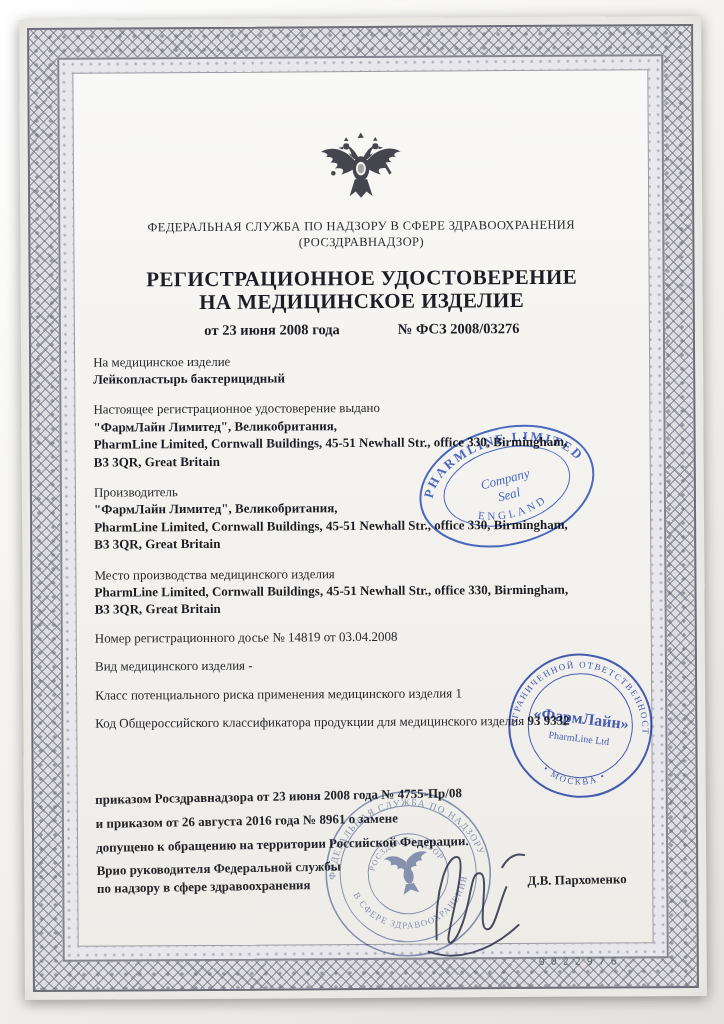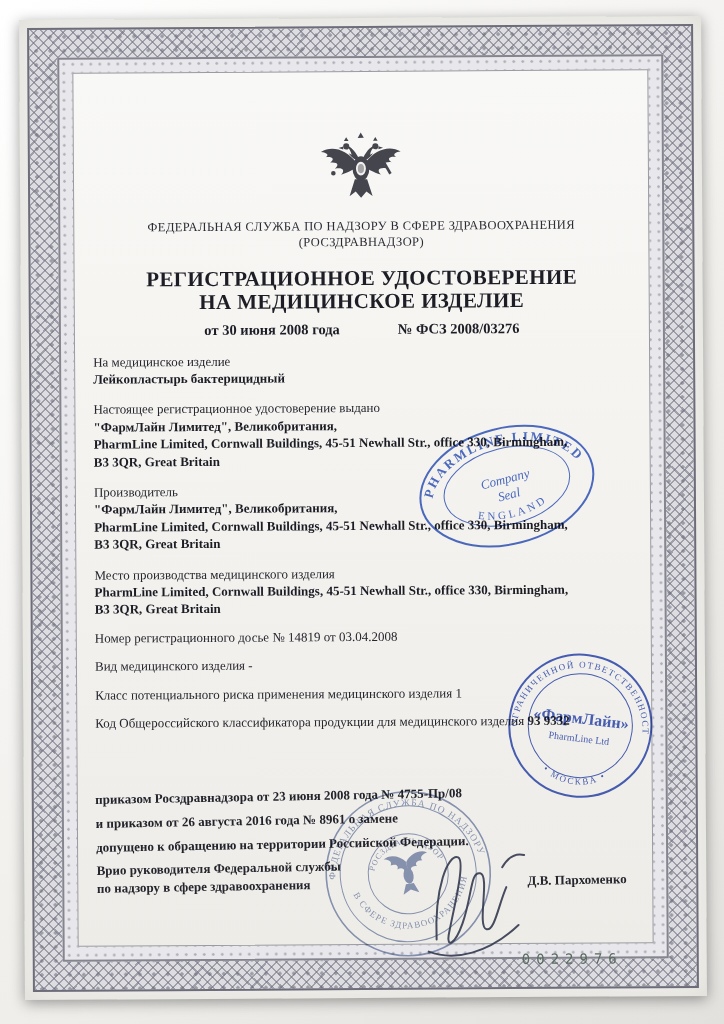--- a/index.html
+++ b/index.html
@@ -45,21 +45,21 @@
   .f-label{font-weight:normal;color:#26262e;}
   .f-value{font-weight:bold;color:#1c1c25;}
   .code{font-weight:bold;}
   .footer{margin-top:56px;font-size:13px;line-height:1.32;transform:rotate(-0.7deg);}
   .ft-line{font-weight:600;margin-top:7px;color:#23232c;}
   .sign-row{display:flex;justify-content:space-between;align-items:flex-end;margin-top:6px;}
   .position{font-weight:bold;line-height:1.35;}
   .signer{font-weight:bold;padding-right:8px;}
   .serial{
     position:absolute;right:30px;bottom:32px;
-    font-family:"DejaVu Sans Mono", monospace;font-size:14px;letter-spacing:6px;color:#5a6b60;margin-top:32px;
+    font-family:"DejaVu Sans Mono", monospace;font-size:10px;letter-spacing:6px;color:#5a6b60;margin-top:32px;
   }
   .stamp{position:absolute;pointer-events:none;mix-blend-mode:multiply;}
   .stamp-oval{left:338px;top:296px;transform:rotate(-14deg);opacity:.85;}
   .stamp-company{left:428px;top:524px;transform:rotate(7deg);opacity:.85;}
   .stamp-agency{left:244px;top:660px;transform:rotate(-9deg);opacity:.62;}
   .signature{position:absolute;left:336px;top:700px;opacity:.9;}
   svg text{font-family:"Liberation Serif", serif;}
 </style>
 </head>
 <body>
@@ -95,21 +95,21 @@
           <div class="agency">
             <div>ФЕДЕРАЛЬНАЯ СЛУЖБА ПО НАДЗОРУ В СФЕРЕ ЗДРАВООХРАНЕНИЯ</div>
             <div>(РОСЗДРАВНАДЗОР)</div>
           </div>
 
           <div class="title">
             <div>РЕГИСТРАЦИОННОЕ УДОСТОВЕРЕНИЕ</div>
             <div>НА МЕДИЦИНСКОЕ ИЗДЕЛИЕ</div>
           </div>
           <div class="title-meta">
-            <span>от  30 июня 2008 года</span>
+            <span>от  23 июня 2008 года</span>
             <span>№  ФСЗ 2008/03276</span>
           </div>
 
           <div class="body-fields">
 
             <div class="field">
               <div class="f-label">На медицинское изделие</div>
               <div class="f-value">Лейкопластырь бактерицидный</div>
             </div>
 

